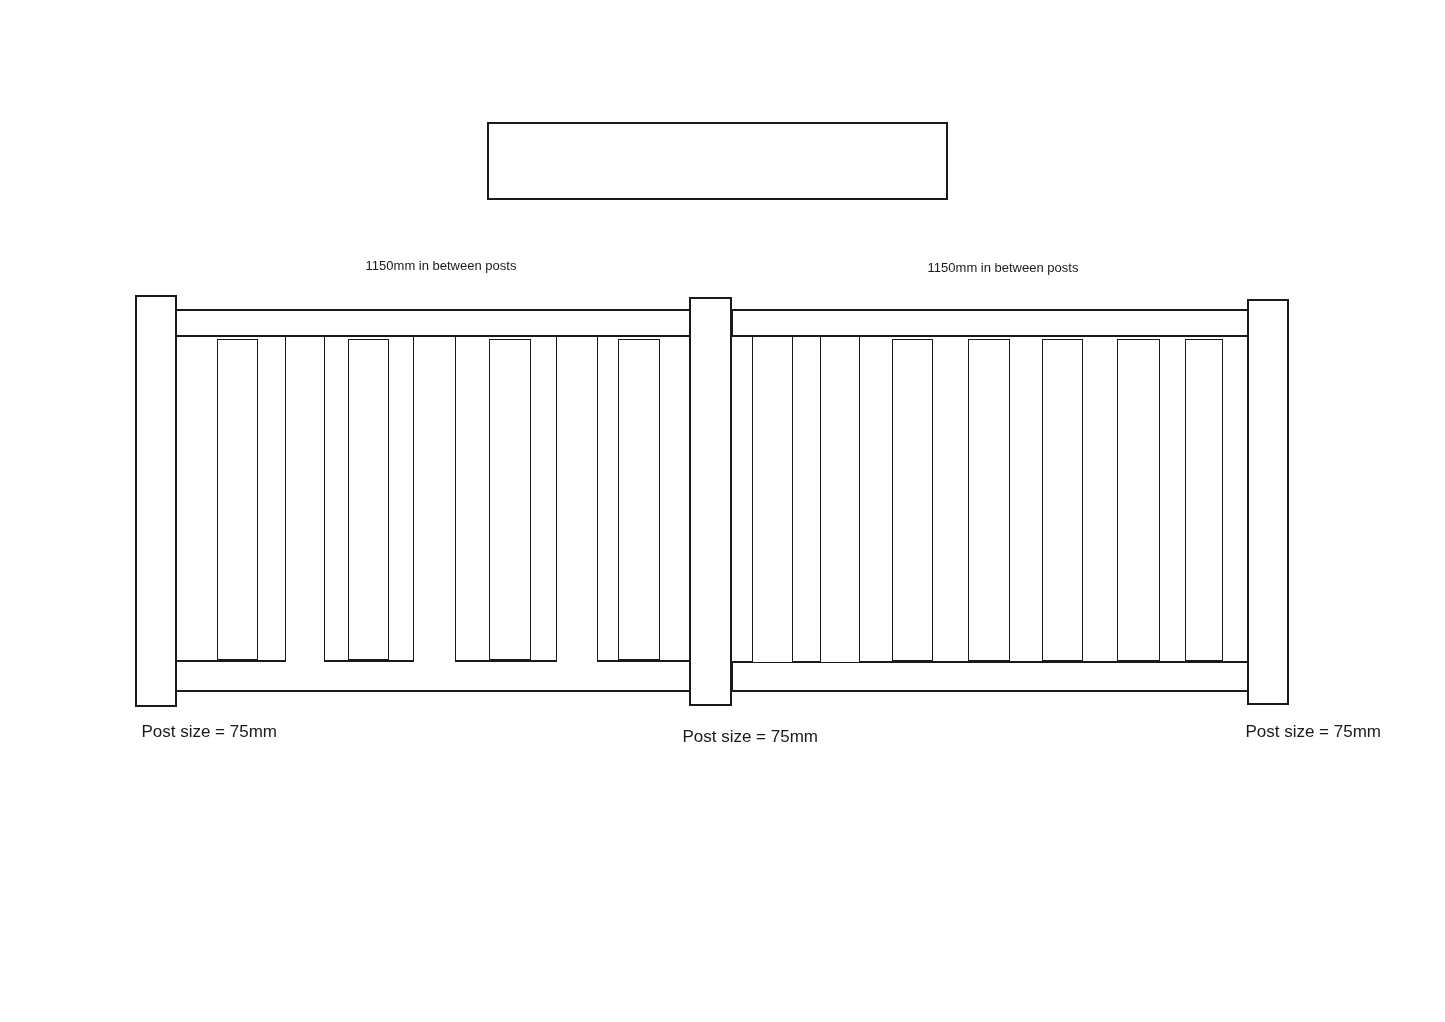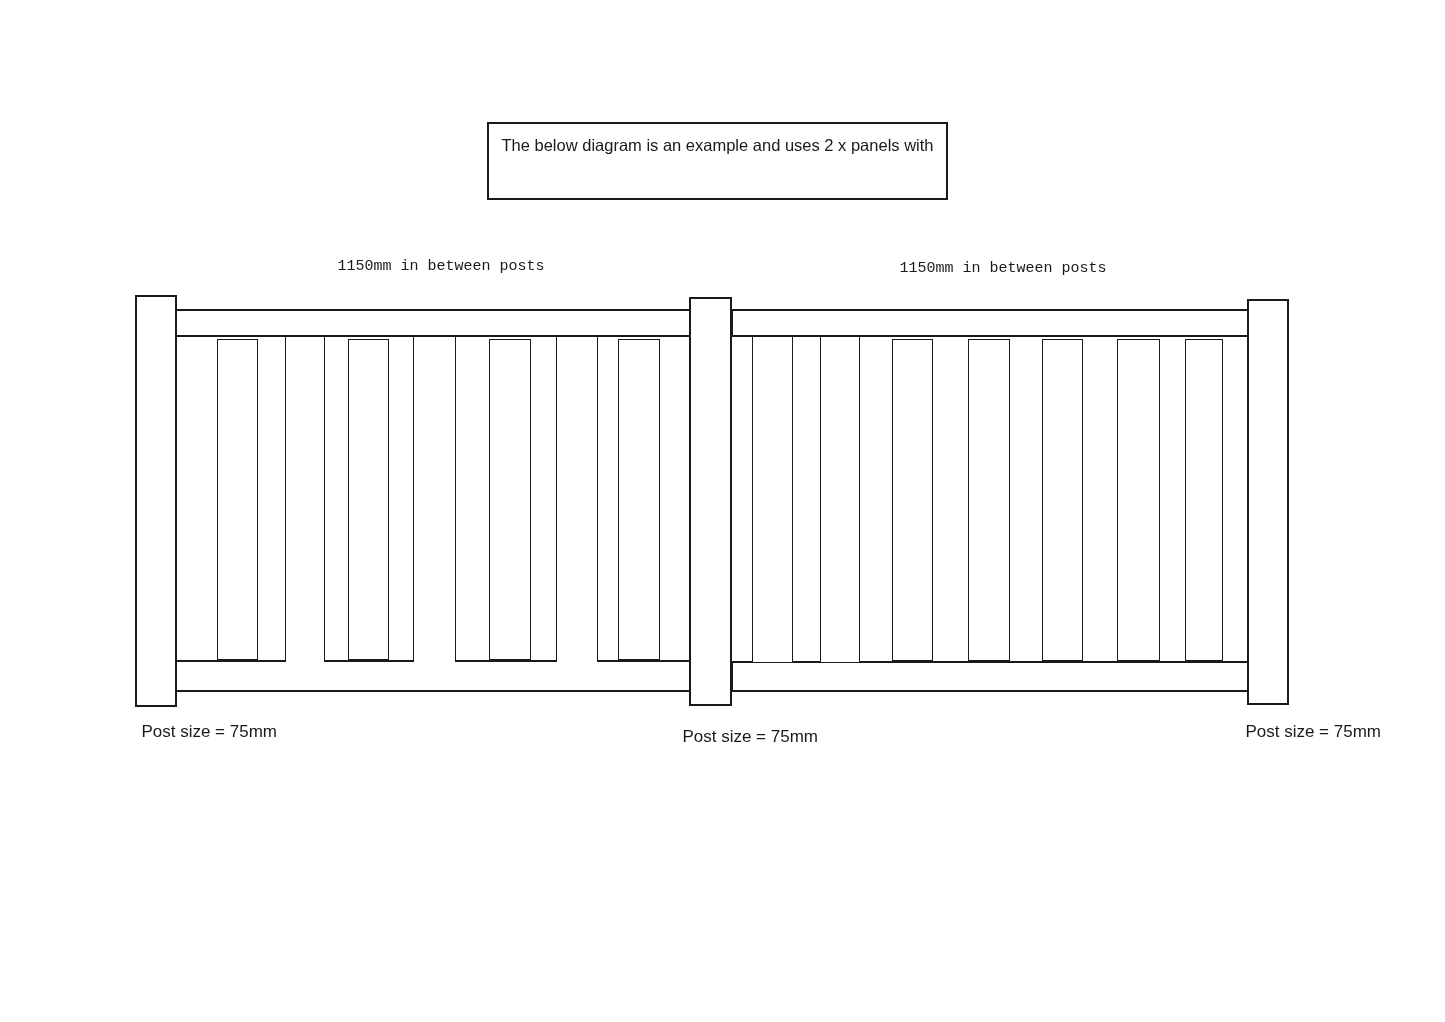--- a/index.html
+++ b/index.html
@@ -24,23 +24,22 @@
     font-size: 16.5px;
     line-height: 25px;
     padding-top: 9px;
     background: var(--bg);
   }
   
   .dim-label {
     position: absolute;
     width: 260px;
     text-align: center;
-    font-size: 15px;
+    font-size: 13px;
     white-space: nowrap;
-    font-family: Liberation Mono, monospace;
   }
   #dim-label-1 { left: 311px; top: 258px; }
   #dim-label-2 { left: 873px; top: 260px; }
   
   .post-label {
     position: absolute;
     width: 220px;
     text-align: right;
     font-size: 17px;
     white-space: nowrap;
@@ -80,21 +79,20 @@
     background: var(--bg);
     z-index: 5;
   }
 </style>
 </head>
 <body>
 
 <div id="page">
 
   <div class="note">
-    <div>The below diagram is an example and uses 2 x panels with</div>
   </div>
 
   <div class="dim-label" id="dim-label-1">1150mm in between posts</div>
 
   <div class="dim-label" id="dim-label-2">1150mm in between posts</div>
 
   <div id="fence">
       <div class="rail" style="left: 175px; top: 309px; width: 517px; height: 28px;"></div>
       <div class="rail" style="left: 175px; top: 660px; width: 517px; height: 32px;"></div>
       <div class="slat-front" style="left: 217px; top: 339px; width: 41px; height: 321px;"></div>

